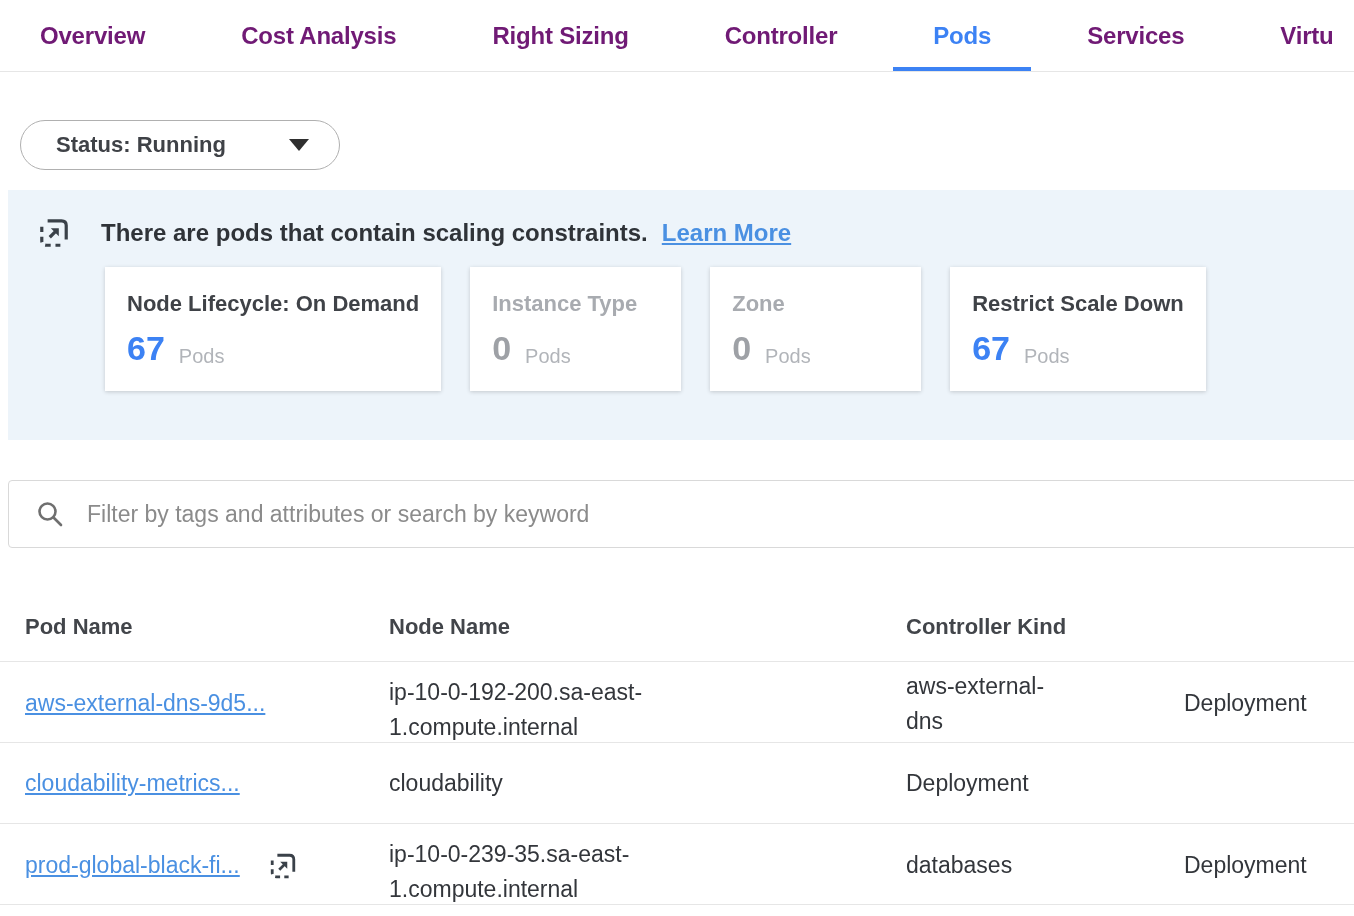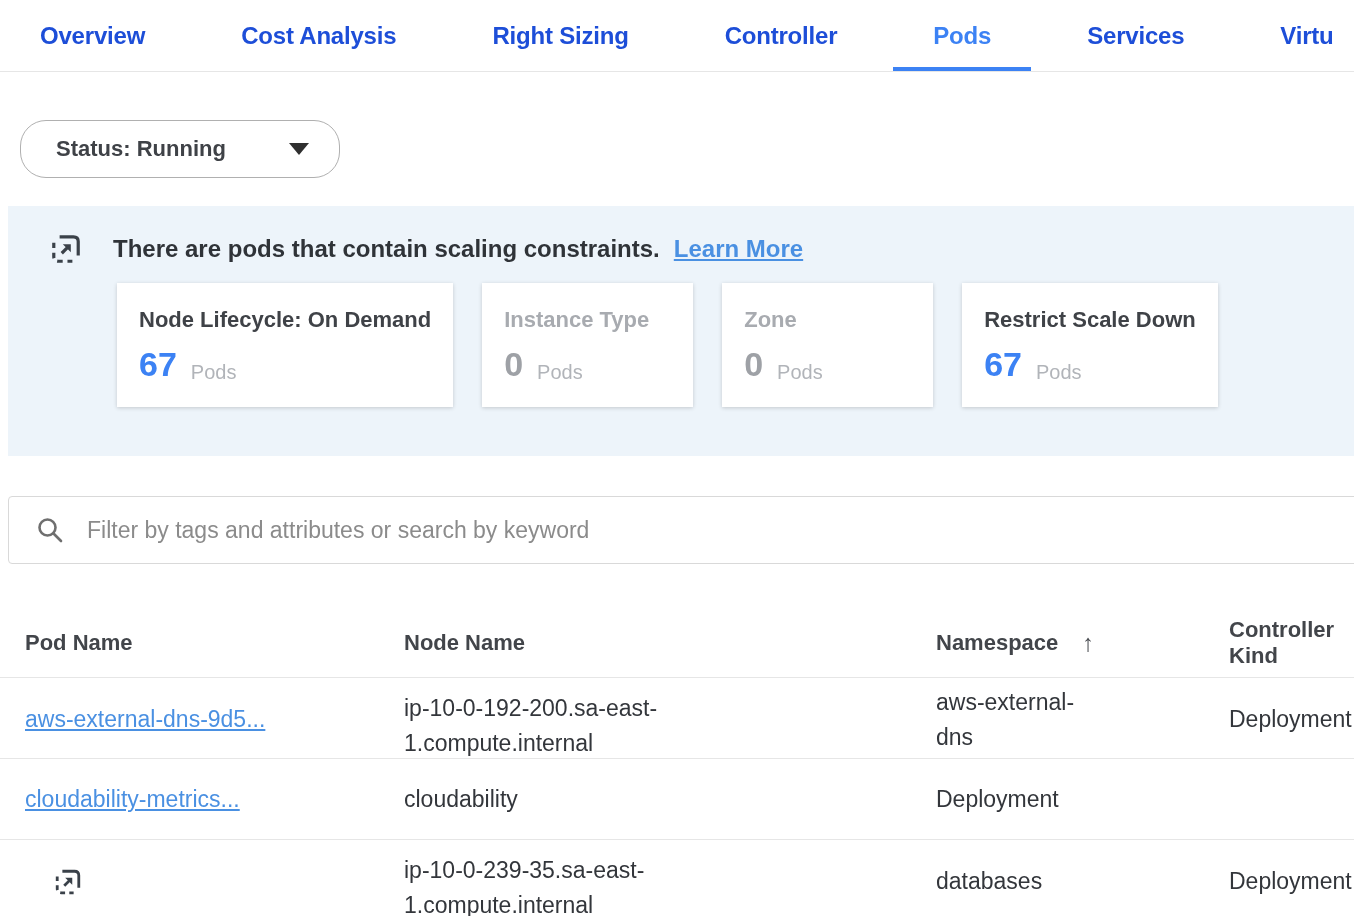--- a/index.html
+++ b/index.html
@@ -16,40 +16,40 @@
     width:1354px;height:916px;overflow:hidden;background:#fff;
     font-family:"Liberation Sans","DejaVu Sans",sans-serif;color:var(--text-dark);
   }
   
   .tabbar{
     display:flex;align-items:stretch;height:72px;border-bottom:1px solid var(--border);
     gap:16px;white-space:nowrap;overflow:hidden;
   }
   .tab{
     display:flex;align-items:center;padding:0 40px;position:relative;cursor:pointer;
-    font-size:24px;font-weight:600;color:#1d4ed8;letter-spacing:-0.2px;
+    font-size:24px;font-weight:600;color:#701a75;letter-spacing:-0.2px;
   }
   .tab.active{color:var(--accent);}
   .tab.active::after{
     content:"";position:absolute;left:0;right:0;bottom:0;height:4px;background:var(--accent);
   }
   
   .pill{
-    margin:48px 0 0 20px;width:320px;height:58px;border:1.5px solid #b0b0b0;border-radius:26px;
+    margin:48px 0 0 20px;width:320px;height:50px;border:1.5px solid #b0b0b0;border-radius:26px;
     display:flex;align-items:center;padding:0 30px 0 35px;cursor:pointer;background:#fff;
   }
   .pill-label{font-size:22px;font-weight:600;color:#3f4247;}
   .caret-down{
     margin-left:auto;width:0;height:0;
     border-left:10px solid transparent;border-right:10px solid transparent;
     border-top:12px solid #2f2f2f;
   }
   
   .banner{
-    margin:28px 0 0 8px;width:calc(100% - 8px);height:250px;background:var(--banner-bg);padding-left:12px;
+    margin:20px 0 0 8px;width:calc(100% - 8px);height:250px;background:var(--banner-bg);
   }
   .banner-msg{display:flex;align-items:center;padding:26px 0 0 29px;}
   .scale-icon{flex:0 0 auto;display:inline-flex;}
   .banner-text{margin-left:30px;font-size:24px;font-weight:600;color:#2f3338;}
   .banner-link{margin-left:14px;font-size:24px;font-weight:600;color:var(--link);text-decoration:underline;cursor:pointer;}
   .cards{display:flex;margin:17px 0 0 97px;gap:29px;}
   .card{
     min-width:211px;min-height:124px;background:#fff;padding:0 22px;
     box-shadow:0 1px 4px rgba(0,0,0,.18);cursor:pointer;
   }
@@ -64,21 +64,21 @@
   .search-input{
     width:100%;height:68px;border:1px solid #d9d9d9;border-radius:4px;background:#fff;
     padding:0 20px 0 78px;font-size:23px;color:#444;outline:none;
     font-family:"Liberation Sans","DejaVu Sans",sans-serif;
   }
   .search-input::placeholder{color:#8b8b8b;}
   .search-icon{position:absolute;left:28px;top:20px;}
   
   .table{margin-top:44px;}
   .grid{
-    display:grid;grid-template-columns:364px 517px 278px auto;padding-left:25px;align-items:center;gap:15px;
+    display:grid;grid-template-columns:364px 517px 278px auto;padding-left:25px;align-items:center;
   }
   .thead{height:70px;border-bottom:1px solid var(--border);}
   .th{display:flex;align-items:center;font-size:22px;font-weight:600;color:#42454a;cursor:pointer;}
   .sort-arrow{margin-left:24px;font-size:24px;font-weight:400;color:#46494e;}
   .trow{height:81px;border-bottom:1px solid var(--border);}
   .cell{font-size:23px;color:var(--text-dark);}
   .pod-cell{display:flex;align-items:center;}
   .pod-link{font-size:23px;color:var(--link);text-decoration:underline;cursor:pointer;}
   .row-scale-icon{margin-left:28px;display:inline-flex;}
   .wrap-265{max-width:265px;line-height:35px;margin-top:13px;}
@@ -188,24 +188,20 @@
       <div class="th">
         <span>Pod Name</span>
 
       </div>
 
       <div class="th">
         <span>Node Name</span>
 
       </div>
 
-      <div class="th">
-        <span>Namespace</span>
-        <span class="sort-arrow">↑</span>
-      </div>
 
       <div class="th">
         <span>Controller Kind</span>
 
       </div>
     </div>
   <div>
 
       <div class="grid trow">
         <div class="cell pod-cell">
@@ -227,20 +223,21 @@
 
         </div>
         <div class="cell">
           <div class="wrap-160">cloudability</div>
         </div>
         <div class="cell">Deployment</div>
       </div>
 
       <div class="grid trow">
         <div class="cell pod-cell">
+          <a class="pod-link" href="#">prod-global-black-fi...</a>
           <span class="row-scale-icon">
             <svg width="30" height="30" viewBox="0 0 32 32">
               <path d="M10 4.5 H23 Q27.5 4.5 27.5 9 V22" fill="none" stroke="#3a4149" stroke-width="3"></path>
               <path d="M4.5 10 V23 Q4.5 27.5 9 27.5 H22" fill="none" stroke="#3a4149" stroke-width="3" stroke-dasharray="5 4.5"></path>
               <path d="M12 20 L18 14" stroke="#3a4149" stroke-width="3"></path>
               <path d="M13 11.5 L20.5 11.5 L20.5 19 Z" fill="#3a4149"></path>
             </svg>
           </span>
         </div>
         <div class="cell">

